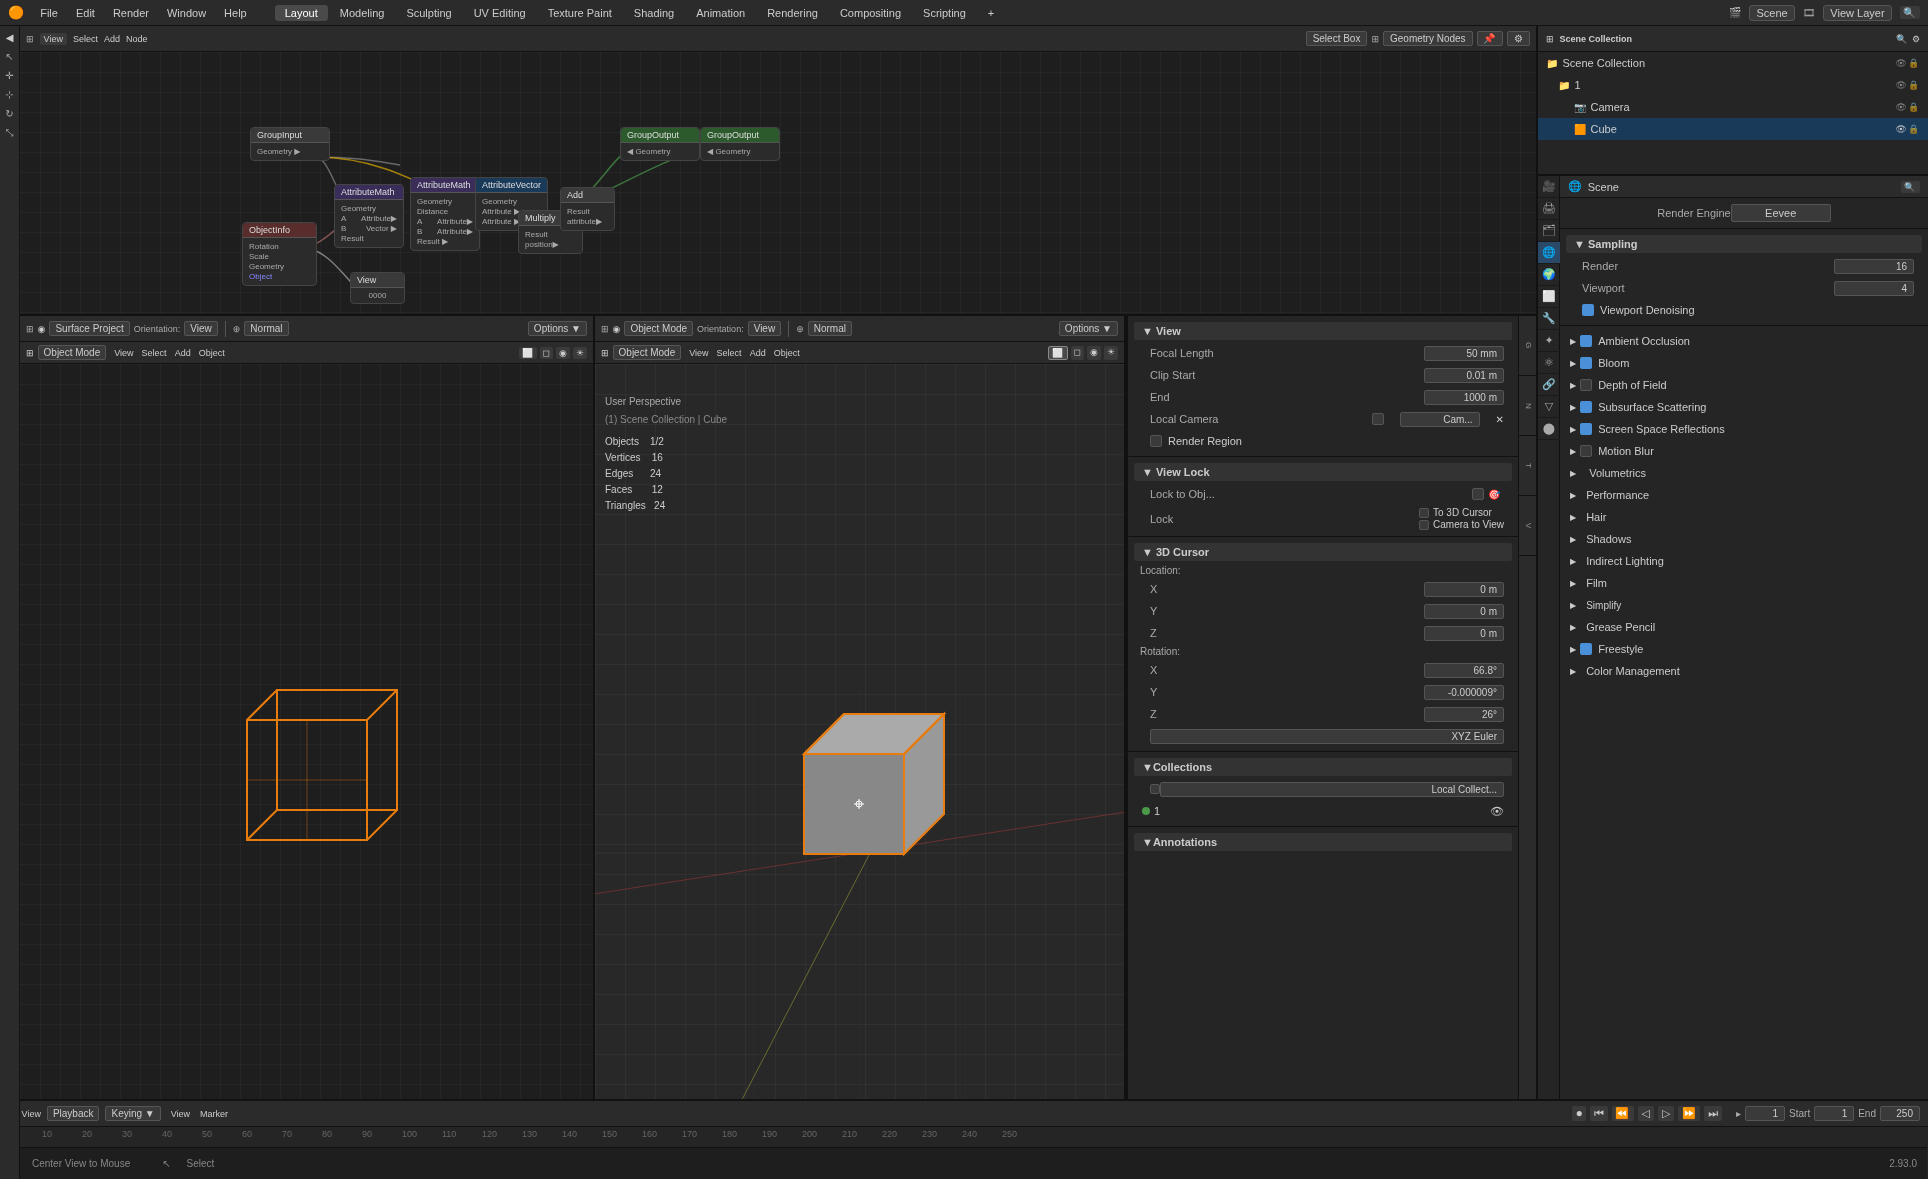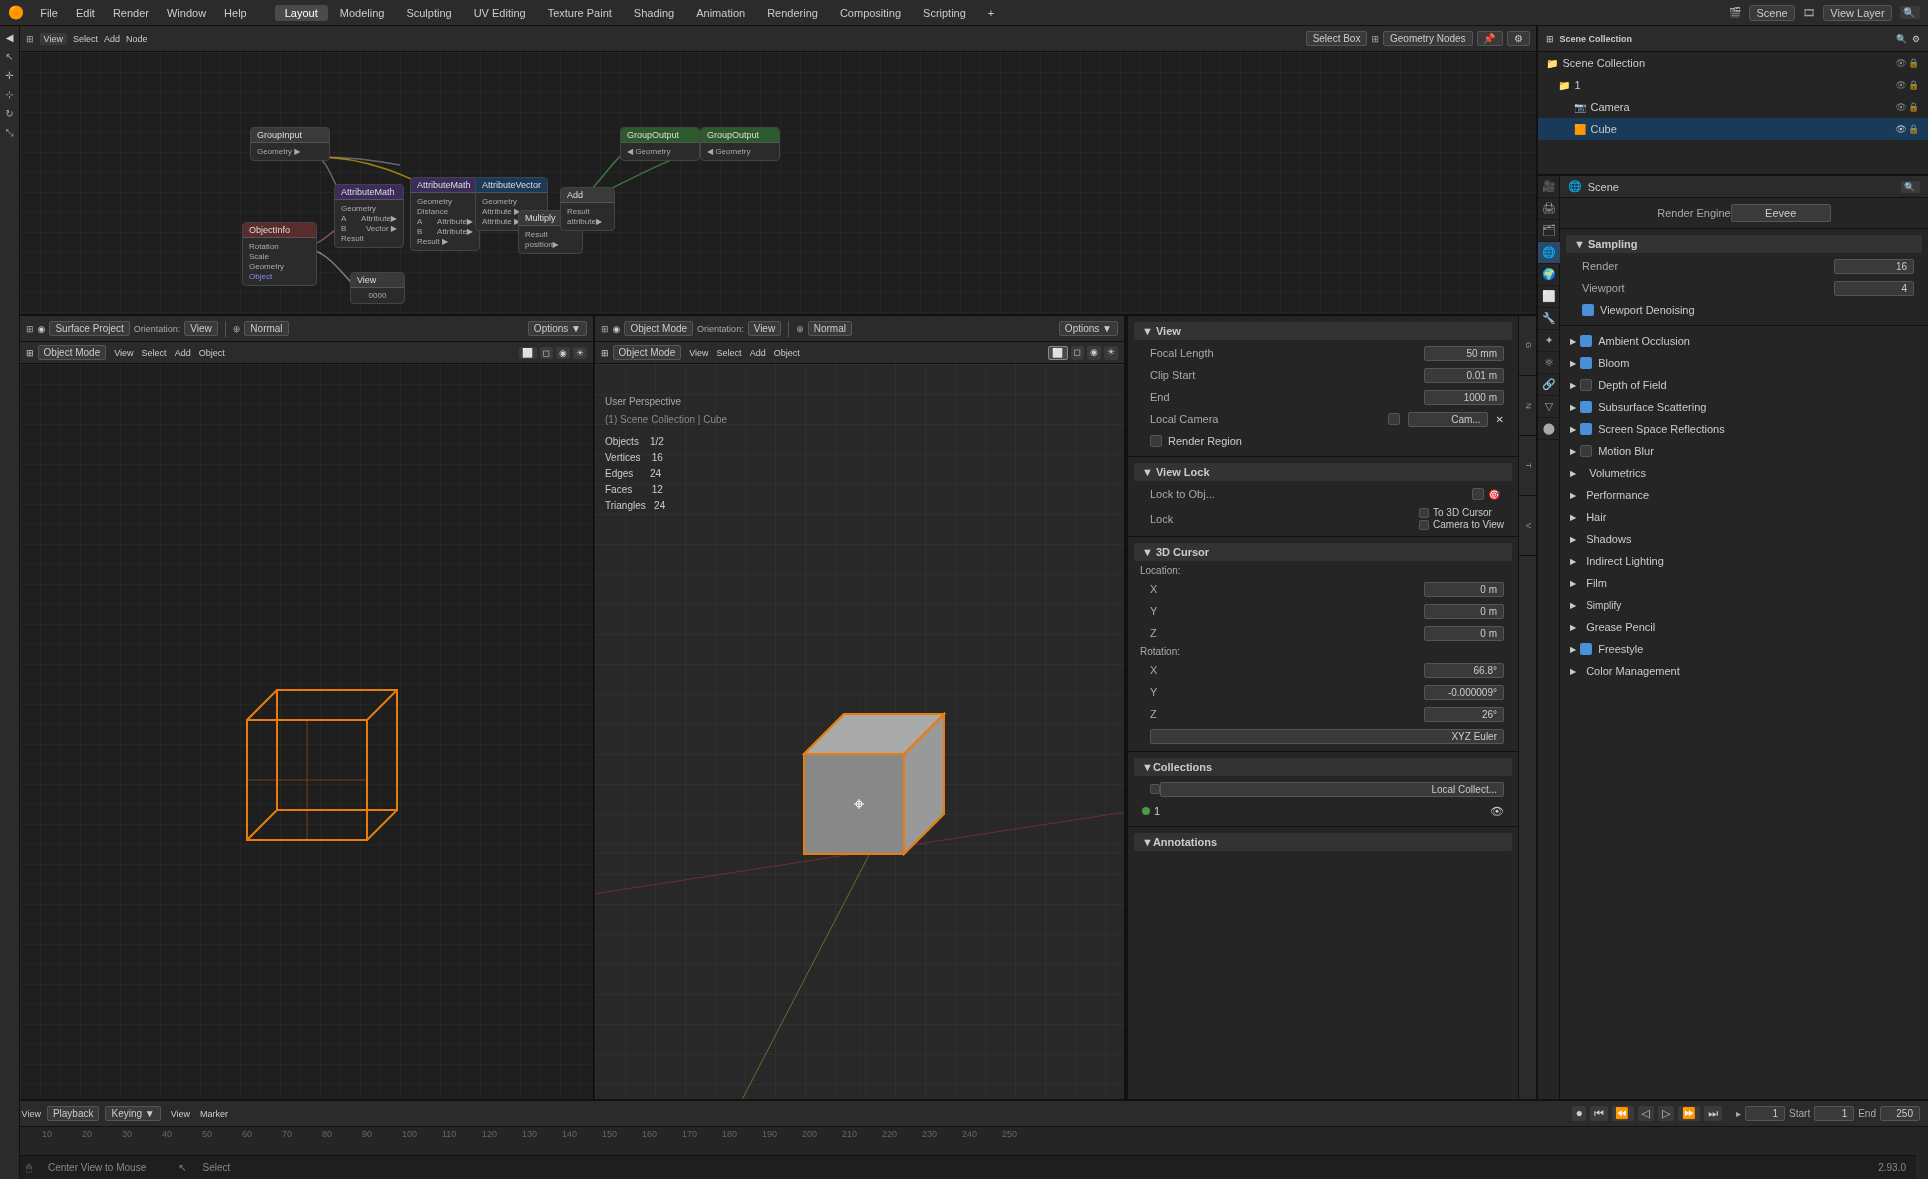--- a/index.html
+++ b/index.html
@@ -242,34 +242,33 @@
       cursor: pointer;
       font-size: 8px;
       writing-mode: vertical-rl;
       text-orientation: mixed;
       color: #999;
       border-bottom: 1px solid #111;
     }
 
     
     .status-bar {
-      height: 24px;
+      height: 32px;
       background: #1e1e1e;
       border-top: 1px solid #111;
       display: flex;
       align-items: center;
       padding: 0 10px;
       position: absolute;
       bottom: 0;
       left: 0;
-      right: 12px;
+      right: 1px;
       font-size: 10px;
       color: #888;
       gap: 16px;
-      margin-left: 16px;
     }
 
     
     .props-icon-bar {
       display: flex;
       flex-direction: column;
       background: #252525;
       width: 22px;
       border-right: 1px solid #111;
       flex-shrink: 0;
@@ -743,21 +742,21 @@
             <div class="field-row">
               <span class="field-label">Clip Start</span>
               <span class="field-input">0.01 m</span>
             </div>
             <div class="field-row">
               <span class="field-label">End</span>
               <span class="field-input">1000 m</span>
             </div>
             <div class="field-row">
               <span class="field-label">Local Camera</span>
-              <div style="display:flex;align-items:center;gap:8px;">
+              <div style="display:flex;align-items:center;gap:16px;">
                 <span style="width:12px;height:12px;background:#3a3a3a;border:1px solid #555;border-radius:2px;cursor:pointer;"></span>
                 <span class="field-input" style="min-width:60px;">Cam...</span>
                 <span style="font-size:10px;cursor:pointer;">✕</span>
               </div>
             </div>
             <div class="check-row">
               <span style="width:12px;height:12px;background:#3a3a3a;border:1px solid #555;border-radius:2px;cursor:pointer;"></span>
               <span>Render Region</span>
             </div>
           </div>

